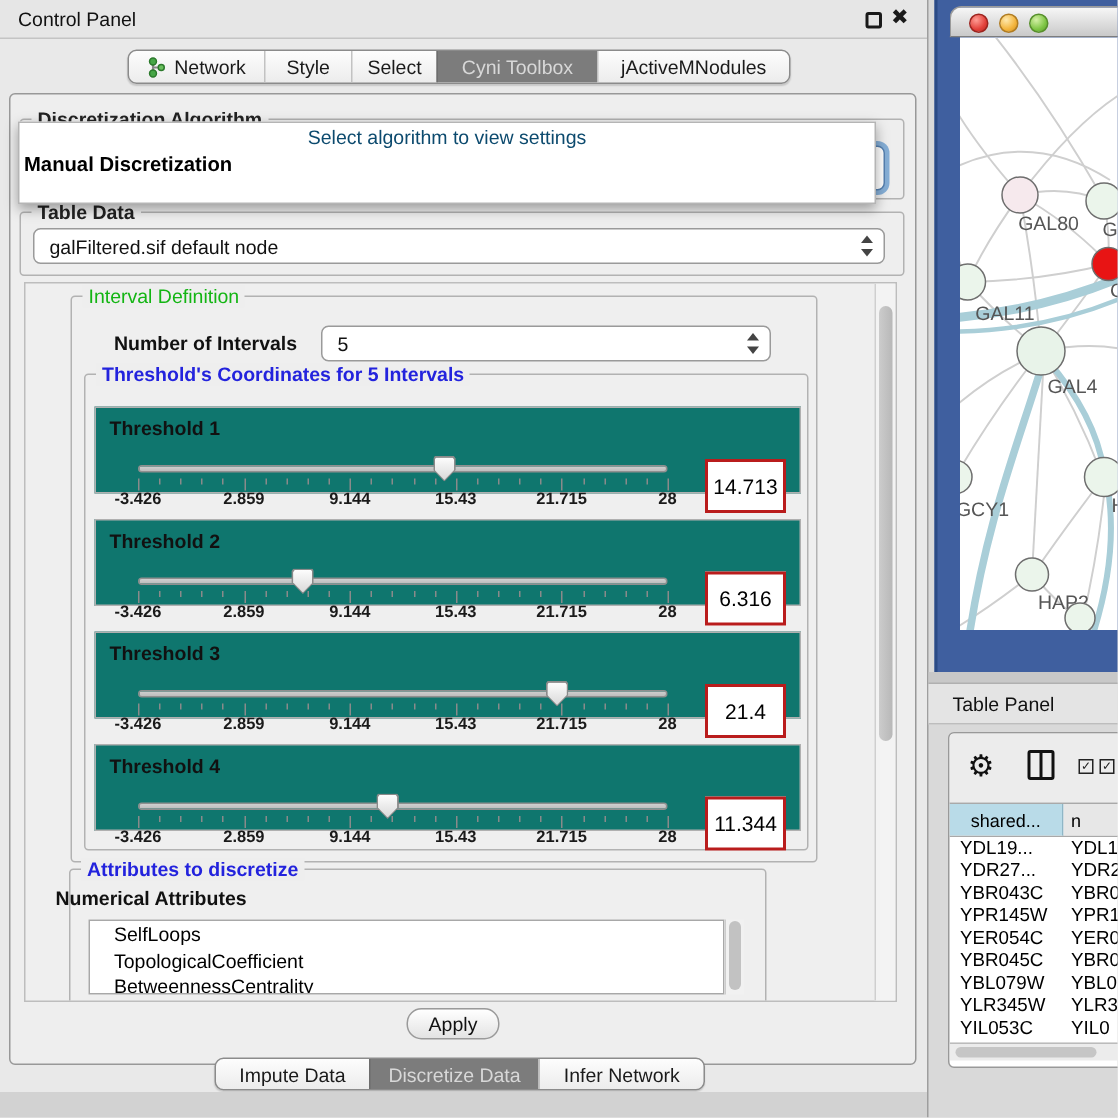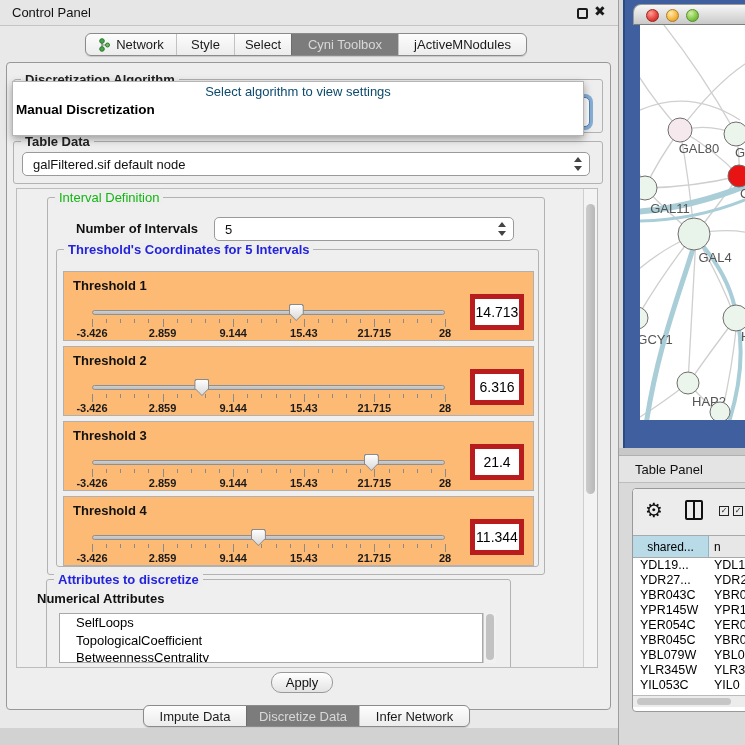--- a/index.html
+++ b/index.html
@@ -35,29 +35,29 @@
 
   #algo-popup { position:absolute; left:12px; top:81px; width:572px; height:55px; background:#ffffff; border:1px solid #b5b5b5; box-shadow:0 3px 8px rgba(0,0,0,.35); z-index:20; }
   #algo-popup .ph { text-align:center; color:#0c4a6e; font-size:13px; line-height:19px; }
   #algo-popup .opt { font-size:13.5px; color:#000; line-height:17px; padding-left:3px; }
   #algo-popup .opt.hl { font-weight:bold; }
 
   #scrollpane { position:absolute; left:16px; top:188px; width:582px; height:480px; border:1px solid #bdbdbd; background:#efefef; overflow:hidden; }
   #v-sb { position:absolute; right:0; top:0; width:14px; height:480px; background:#f3f3f3; border-left:1px solid #cfcfcf; }
   #v-sb .thumb { position:absolute; left:2px; top:15px; width:9px; height:290px; border-radius:5px; background:linear-gradient(90deg,#cccccc,#b8b8b8); }
 
-  .thr-box { position:absolute; left:46px; width:471px; height:70px; border:1px solid #b0b0b0; background:#fdba74; }
+  .thr-box { position:absolute; left:46px; width:471px; height:58px; border:1px solid #b0b0b0; background:#0f766e; }
   .thr-box .tlabel { position:absolute; left:9px; top:6px; font-size:13px; font-weight:bold; color:#111; }
   .track { position:absolute; left:28px; top:38px; width:353px; height:5px; border:1px solid #8f8f8f; border-radius:3px; background:linear-gradient(#cfcfcf,#bdbdbd); }
   .thumb-pt { position:absolute; width:15px; height:17px; clip-path:polygon(8% 0,92% 0,100% 10%,100% 55%,50% 100%,0 55%,0 10%); background:#8a8a8a; }
   .thumb-pt .inner { position:absolute; left:1px; top:1px; right:1px; bottom:1px; clip-path:polygon(8% 0,92% 0,100% 10%,100% 55%,50% 100%,0 55%,0 10%); background:linear-gradient(#fdfdfd,#d9d9d9); }
   .ticks { position:absolute; left:28px; top:47px; width:353px; height:9px; }
   .tick { position:absolute; top:0; width:1px; background:#8a8a8a; }
   .ticklabel { position:absolute; top:55px; width:60px; text-align:center; font-size:11px; font-weight:bold; color:#1a1a1a; }
-  .valbox { position:absolute; left:406px; top:22px; width:54px; height:36px; background:#ffffff; border:5px solid #b91c1c; font-size:14px; color:#000; display:flex; align-items:center; justify-content:center; }
+  .valbox { position:absolute; left:406px; top:34px; width:54px; height:36px; background:#ffffff; border:2px solid #b91c1c; font-size:14px; color:#000; display:flex; align-items:center; justify-content:center; }
 
   #attr-list { position:absolute; background:#ffffff; border:1px solid #a8a8a8; overflow:hidden; }
   #attr-list .item { font-size:13px; color:#000; line-height:17.5px; padding-left:16px; white-space:nowrap; }
   #attr-sb { position:absolute; width:13px; background:#f1f1f1; border-left:1px solid #cccccc; }
   #attr-sb .thumb { position:absolute; left:2px; top:1px; width:8px; height:46px; border-radius:4px; background:#c2c2c2; }
 
   #apply-btn { position:absolute; left:271px; top:672px; width:62px; height:21px; border:1px solid #9a9a9a; border-radius:10px; background:linear-gradient(#ffffff,#e3e3e3); font-size:13px; color:#111; display:flex; align-items:center; justify-content:center; }
 
   
   #right-region { position:absolute; left:618px; top:0; width:127px; height:745px; background:#d9d9d9; border-left:1px solid #9e9e9e; }

